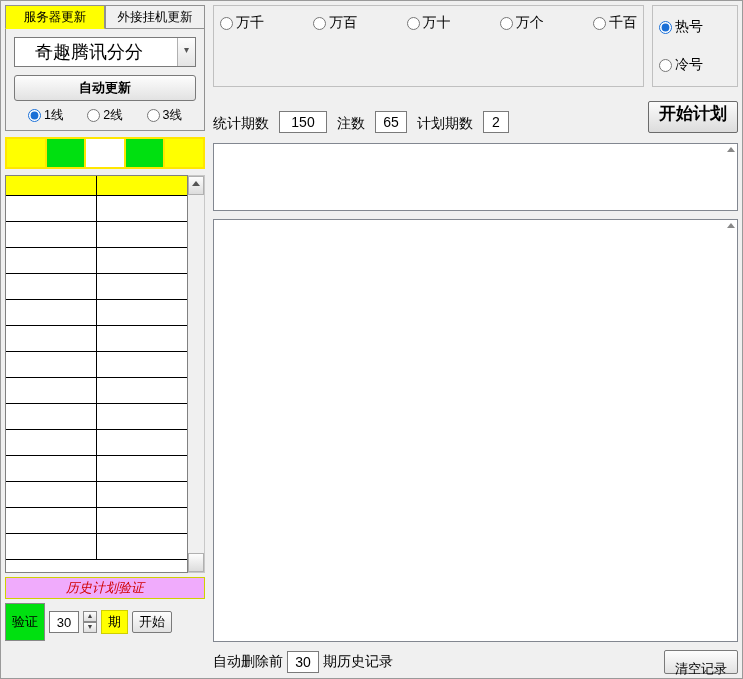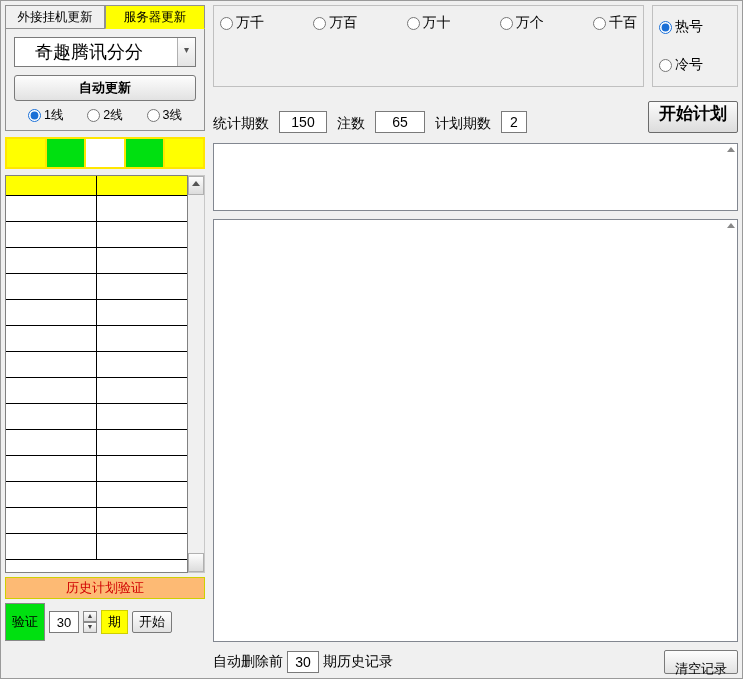--- a/index.html
+++ b/index.html
@@ -166,26 +166,27 @@
     width: 0; height: 0;
     border-left: 4px solid transparent;
     border-right: 4px solid transparent;
   }
   .dg-scroll .arr.up { top: 5px; border-bottom: 5px solid #555; }
   .dg-scroll .arr.dn { bottom: 5px; border-top: 5px solid #555; }
   
   .hist-title {
     margin-top: 4px;
     height: 22px;
-    background: #fdba74;
+    background: #f0abfc;
     border: 1px solid #cfcf00;
     color: #d00000;
     text-align: center;
     line-height: 20px;
     font-size: 13px;
+    font-style: italic;
   }
   .verify-row {
     display: flex;
     align-items: center;
     gap: 4px;
     margin-top: 4px;
     font-size: 13px;
   }
   .verify-label {
     background: #00e010;
@@ -271,21 +272,21 @@
   .stats-row .lbl { white-space: nowrap; }
   .stat-input {
     height: 22px;
     border: 1px solid #7a7a7a;
     text-align: center;
     background: #fff;
     font-size: 14px;
     padding: 0;
   }
   .w48 { width: 48px; }
-  .w38 { width: 50px; }
+  .w38 { width: 32px; }
   .w26 { width: 26px; }
   .start-plan-btn {
     margin-left: auto;
     height: 32px;
     padding: 0 10px;
     border: 1px solid #6b6b6b;
     background: linear-gradient(#fbfbfb,#dcdcdc);
     font-size: 17px;
     font-weight: bold;
     border-radius: 2px;
@@ -319,22 +320,22 @@
   .bottom-row .lbl1 { }
 </style>
 </head>
 <body>
 
 <div class="window">
   <div class="row" style="height:100%;">
 
     <div class="left-col">
       <div class="tabs">
+        <div class="tab active">服务器更新</div>
         <div class="tab">外接挂机更新</div>
-        <div class="tab active">服务器更新</div>
       </div>
       <div class="tab-body">
         <div class="dropdown">
           <span>奇趣腾讯分分</span>
           <div class="dd-btn">▾</div>
         </div>
         <div class="auto-update-btn">自动更新</div>
         <div class="line-radios">
           <label class="radio">
               <input type="radio" name="line" checked="" style="">

